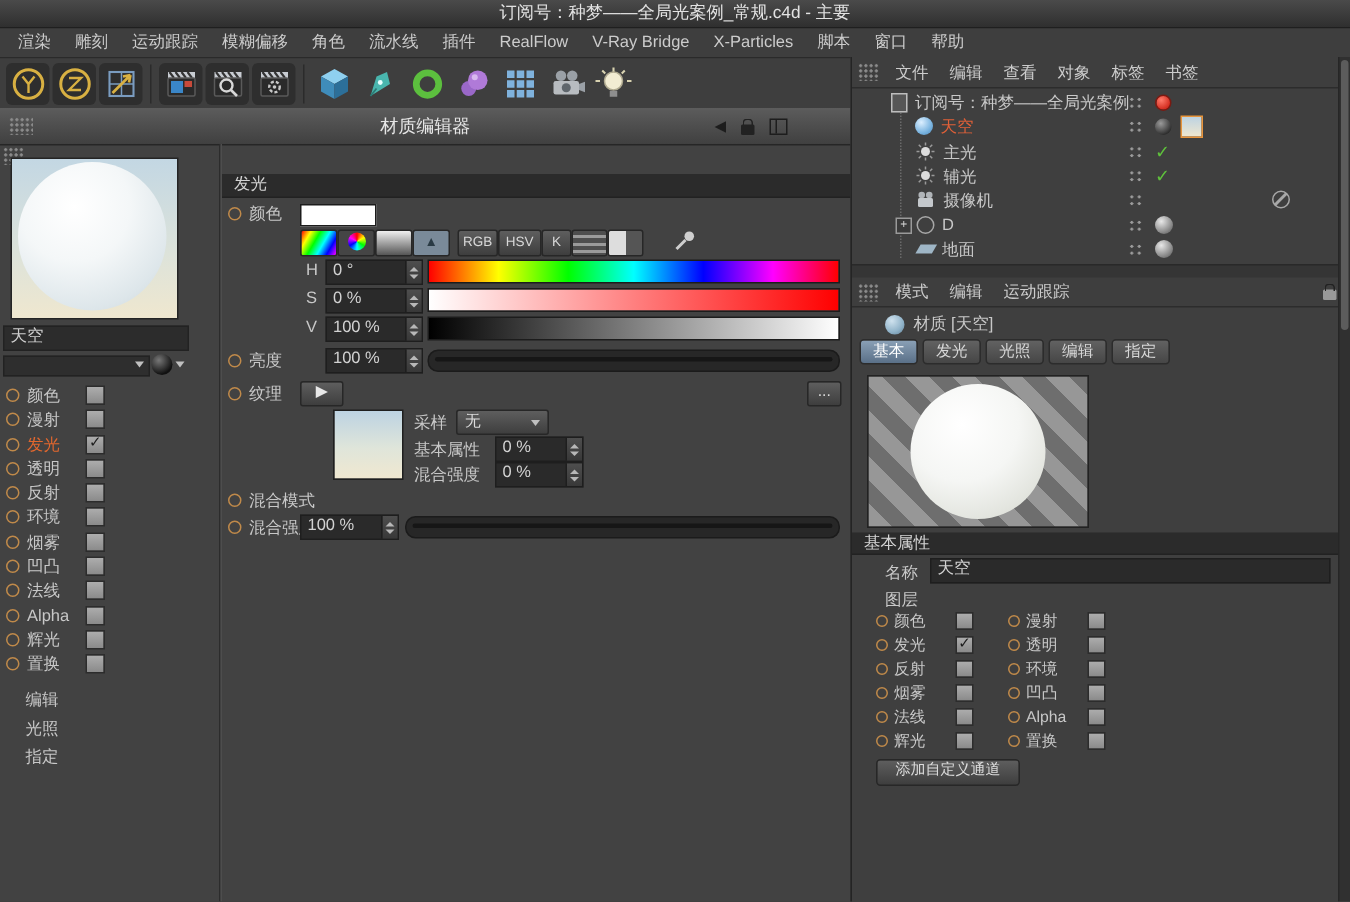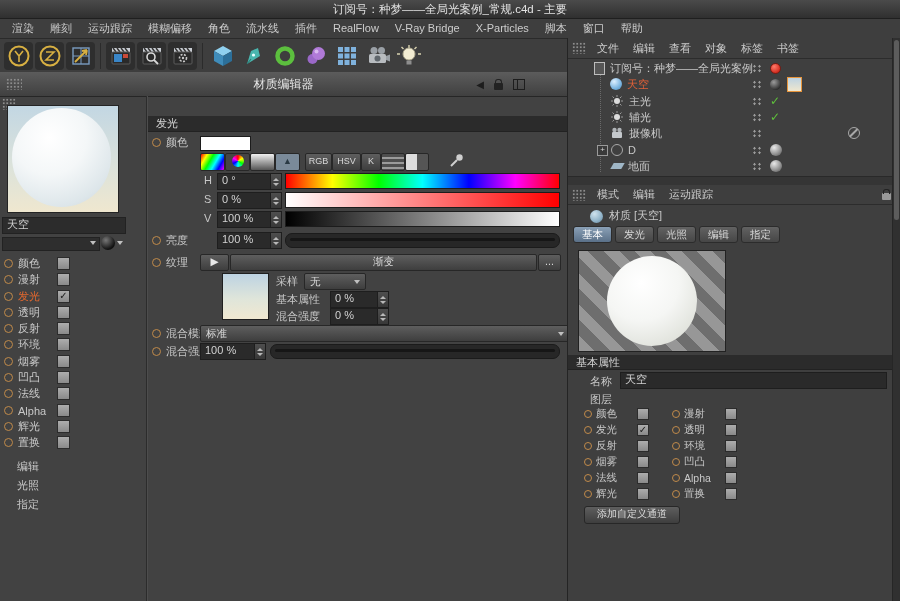--- a/index.html
+++ b/index.html
@@ -402,21 +402,20 @@
           <span class="tri-down"></span>
         </span>
       </div>
     <div class="slider" style="left:285px;top:137px;width:273px"></div>
 
     <div class="glabel" style="left:152px;top:159px">
         <span class="gdot"></span>
         <span>纹理</span>
       </div>
     <div class="gbtn" style="left:200px;top:158px;width:27px;color:#e8e8e8">▶</div>
-    <div class="gbtn" style="left:230px;top:158px;width:305px">渐变</div>
     <div class="gbtn" style="left:538px;top:158px;width:21px">...</div>
 
     <div id="tex-thumb"></div>
     <div class="glabel" style="left:276px;top:178px">
         <span>采样</span>
       </div>
     <div class="ddown" style="left:304px;top:177px;width:50px">
         <span>无</span>
         <span class="dd-arrow"></span>
       </div>
@@ -437,24 +436,20 @@
         <span class="sval">0 %</span>
         <span class="sarr">
           <span class="tri-up"></span>
           <span class="tri-down"></span>
         </span>
       </div>
 
     <div class="glabel" style="left:152px;top:230px">
         <span class="gdot"></span>
         <span>混合模式</span>
-      </div>
-    <div class="ddown" style="left:200px;top:229px;width:358px">
-        <span>标准</span>
-        <span class="dd-arrow"></span>
       </div>
 
     <div class="glabel" style="left:152px;top:248px">
         <span class="gdot"></span>
         <span>混合强度</span>
       </div>
     <div class="spin" style="left:200px;top:247px;width:64px">
         <span class="sval">100 %</span>
         <span class="sarr">
           <span class="tri-up"></span>

